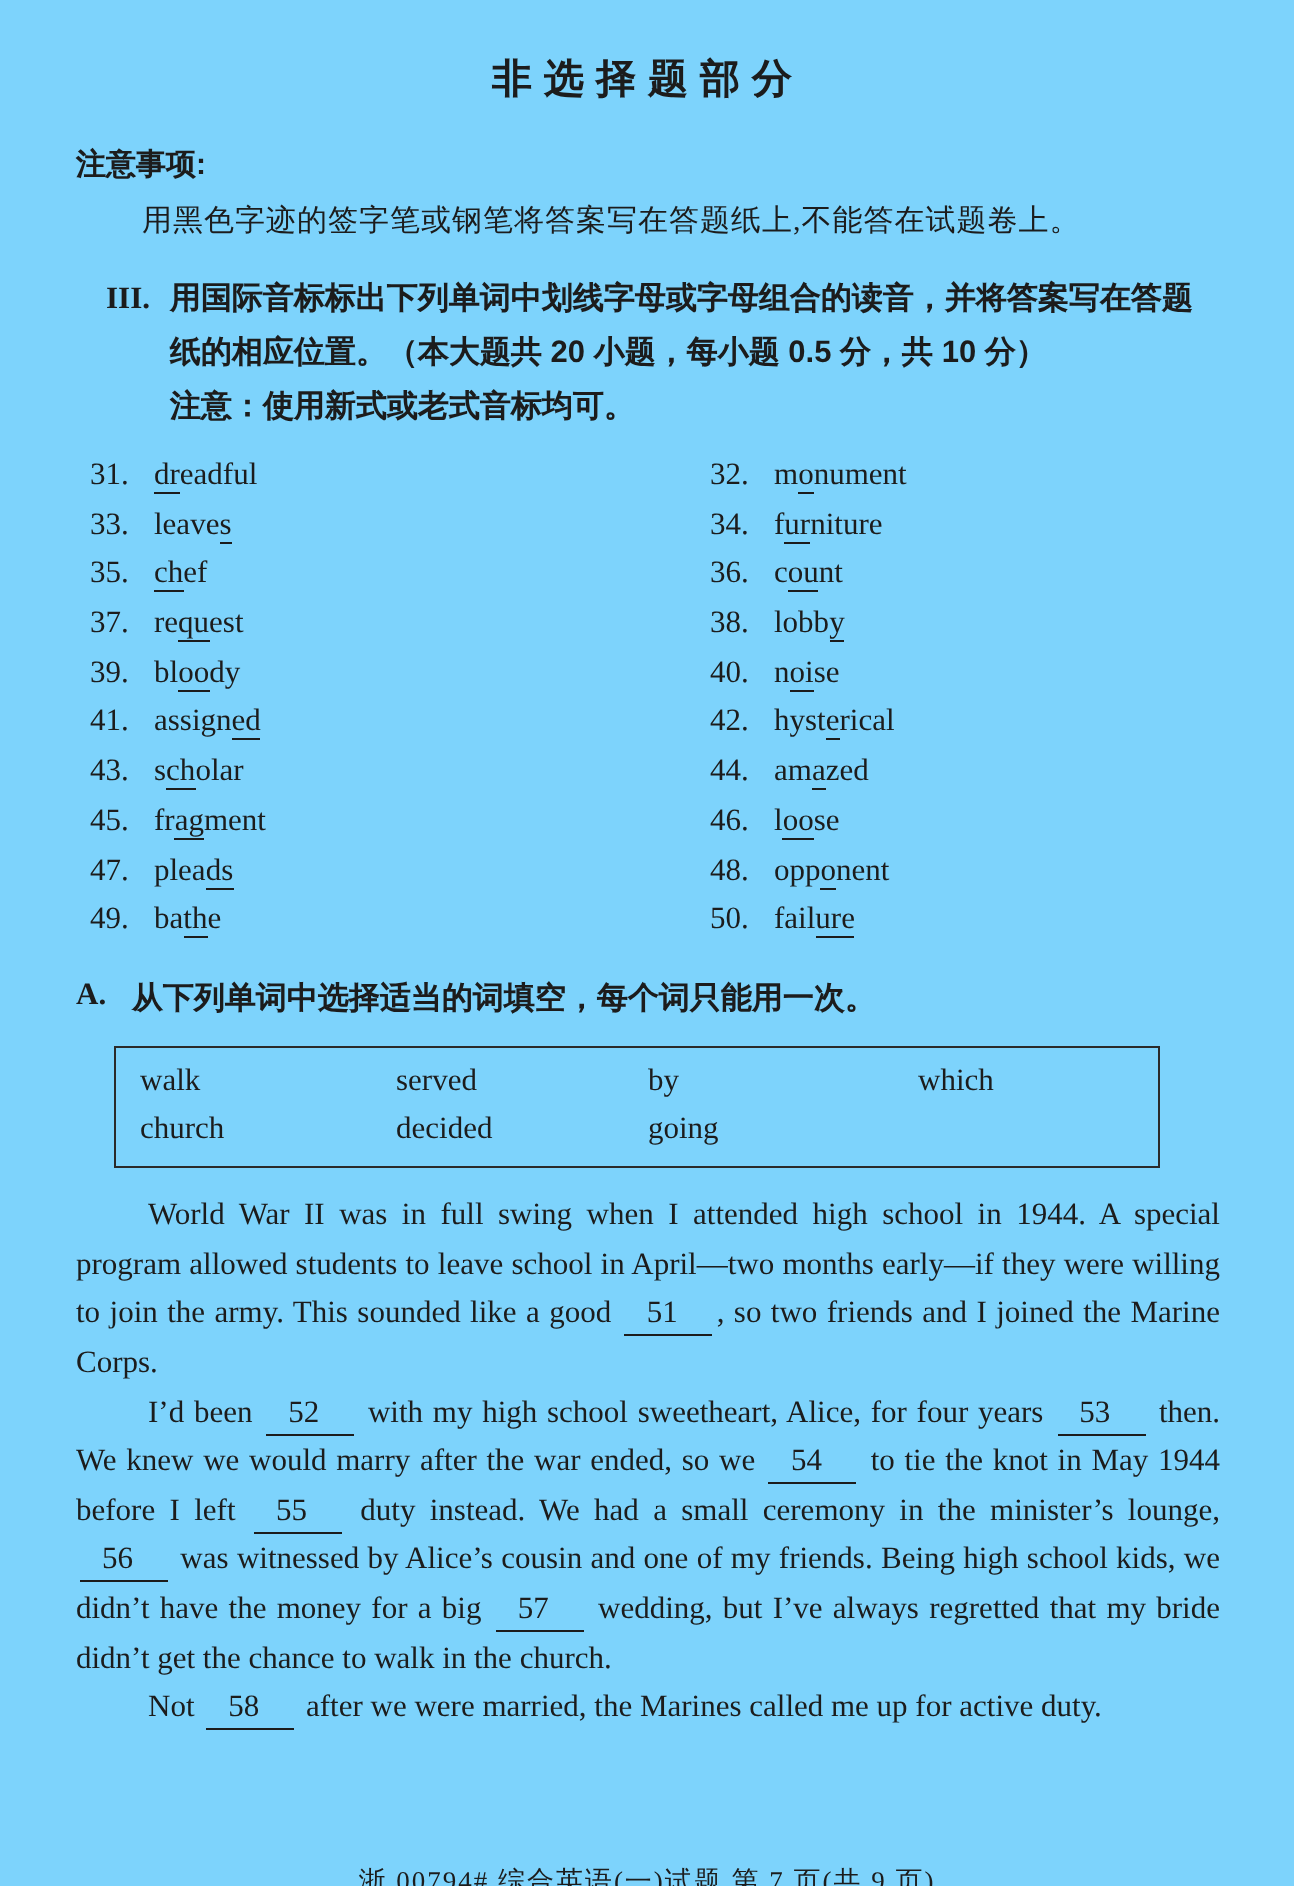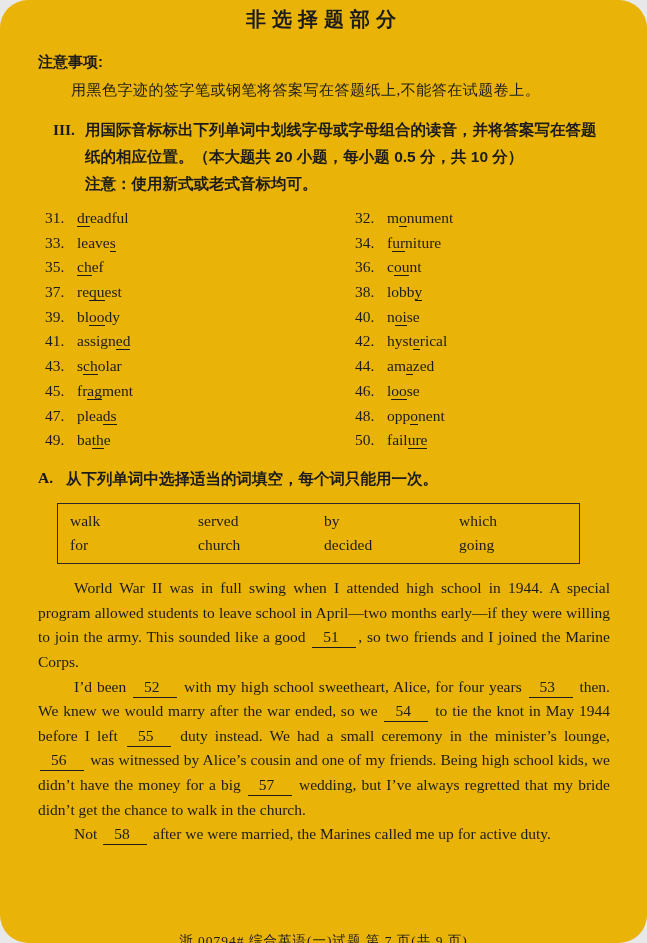--- a/index.html
+++ b/index.html
@@ -5,26 +5,25 @@
   html, body { margin: 0; padding: 0; }
   body {
     background: #e8e8e8;
     font-family: "Liberation Serif", "DejaVu Serif", serif;
   }
   .page {
     position: relative;
     width: 647px;
     height: 943px;
     margin: 0 auto;
-    background: #eab308;
+    background: #7dd3fc;
     color: #1c1c1c;
     overflow: hidden;
     box-sizing: border-box;
-    padding: 4px 37px 0 38px;
-    border-radius: 28px;
+    padding: 24px 37px 0 38px;
   }
   .title {
     text-align: center;
     font-family: "Liberation Sans", "DejaVu Sans", sans-serif;
     font-weight: bold;
     font-size: 20px;
     letter-spacing: 6px;
     margin: 2px 0 20px 0;
   }
   .notice-head {
@@ -191,21 +190,20 @@
 
       <div class="bank-row">
         <span>walk</span>
         <span>served</span>
         <span>by</span>
         <span>which</span>
       </div>
 
 
       <div class="bank-row">
-        <span>for</span>
         <span>church</span>
         <span>decided</span>
         <span>going</span>
       </div>
     </div>
 
   <div class="passage">
     <p>World War II was in full swing when I attended high school in 1944. A special program allowed students to leave school in April—two months early—if they were willing to join the army. This sounded like a good <span class="blank">51</span>, so two friends and I joined the Marine Corps.</p>
     <p>I’d been <span class="blank">52</span> with my high school sweetheart, Alice, for four years <span class="blank">53</span> then. We knew we would marry after the war ended, so we <span class="blank">54</span> to tie the knot in May 1944 before I left <span class="blank">55</span> duty instead. We had a small ceremony in the minister’s lounge, <span class="blank">56</span> was witnessed by Alice’s cousin and one of my friends. Being high school kids, we didn’t have the money for a big <span class="blank">57</span> wedding, but I’ve always regretted that my bride didn’t get the chance to walk in the church.</p>
     <p>Not <span class="blank">58</span> after we were married, the Marines called me up for active duty.</p>

